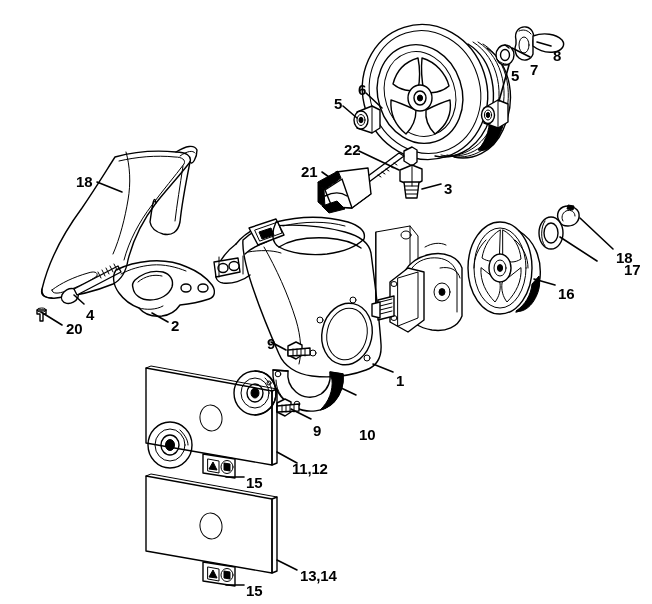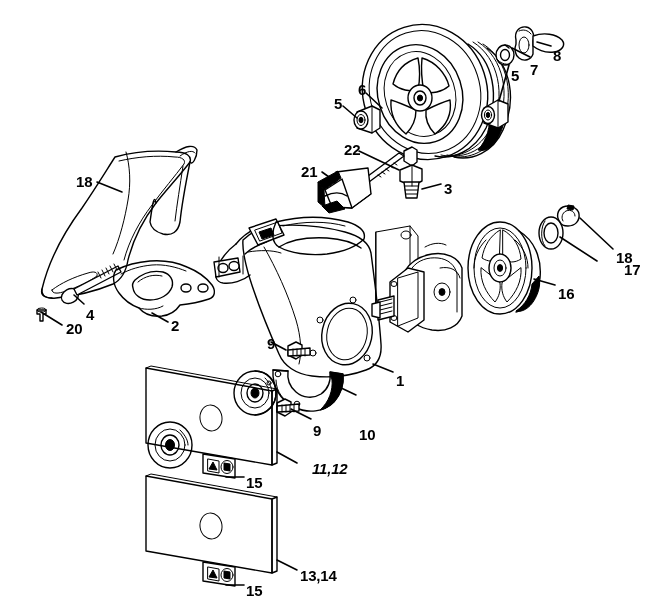--- a/index.html
+++ b/index.html
@@ -401,18 +401,18 @@
   <div class="callout-label" style="left:511px; top:68px;">5</div>
   <div class="callout-label" style="left:530px; top:62px;">7</div>
   <div class="callout-label" style="left:553px; top:48px;">8</div>
   <div class="callout-label" style="left:616px; top:250px;">18</div>
   <div class="callout-label" style="left:584px; top:262px;margin-left:40px;">17</div>
   <div class="callout-label" style="left:558px; top:286px;">16</div>
   <div class="callout-label" style="left:396px; top:373px;">1</div>
   <div class="callout-label" style="left:267px; top:336px;">9</div>
   <div class="callout-label" style="left:313px; top:423px;">9</div>
   <div class="callout-label" style="left:359px; top:398px;margin-top:29px;">10</div>
-  <div class="callout-label" style="left:312px; top:461px;font-style:italic;">11,12</div>
+  <div class="callout-label" style="left:292px; top:461px;">11,12</div>
   <div class="callout-label" style="left:246px; top:475px;">15</div>
   <div class="callout-label" style="left:300px; top:568px;">13,14</div>
   <div class="callout-label" style="left:246px; top:583px;">15</div>
 
 </div>
 
 </body></html>

